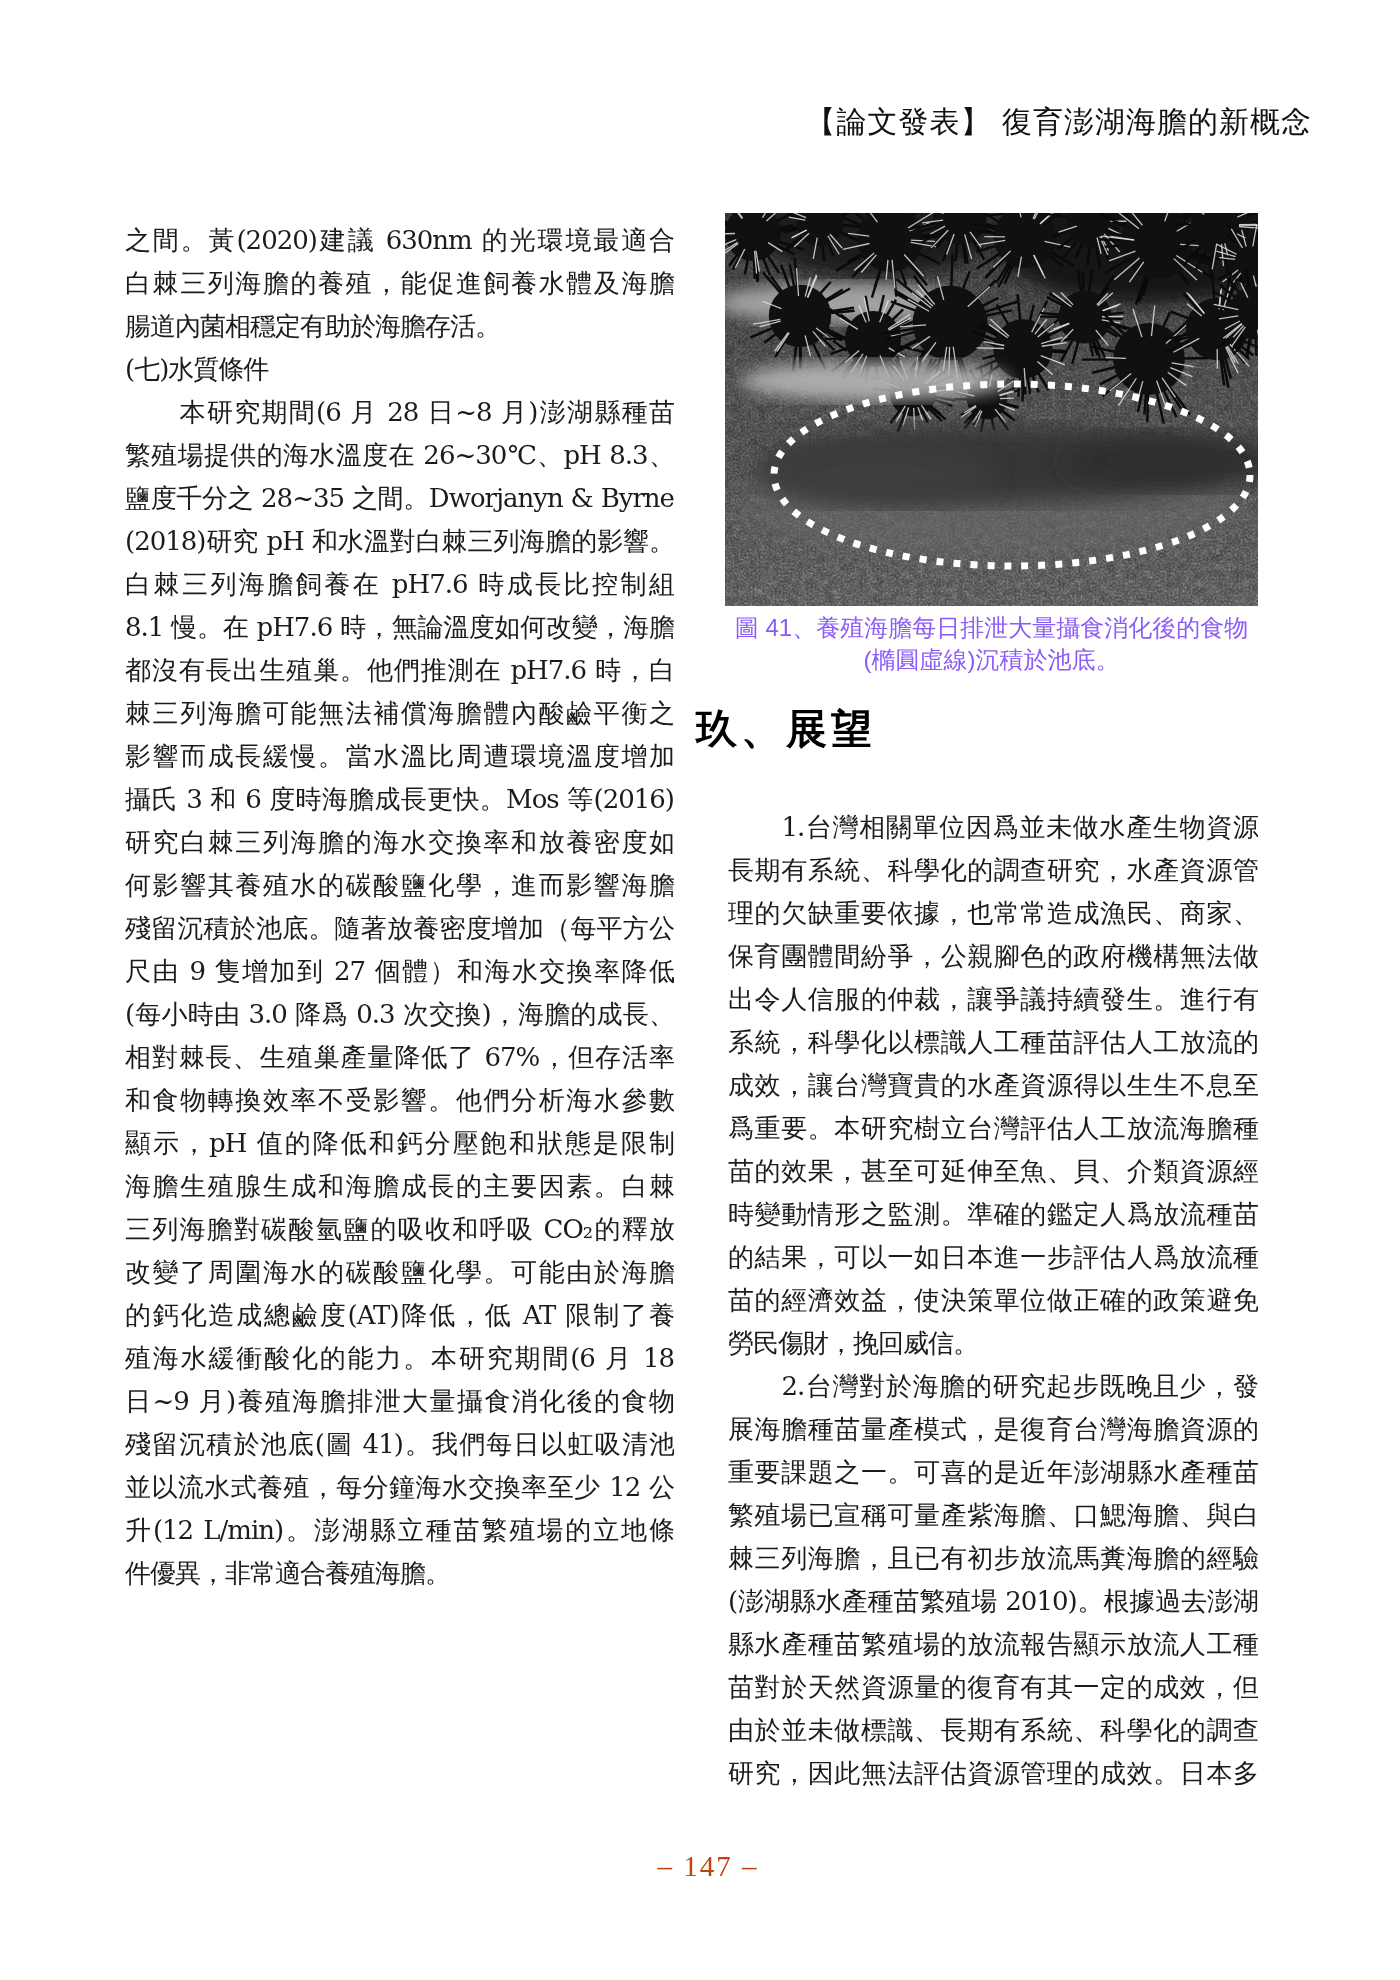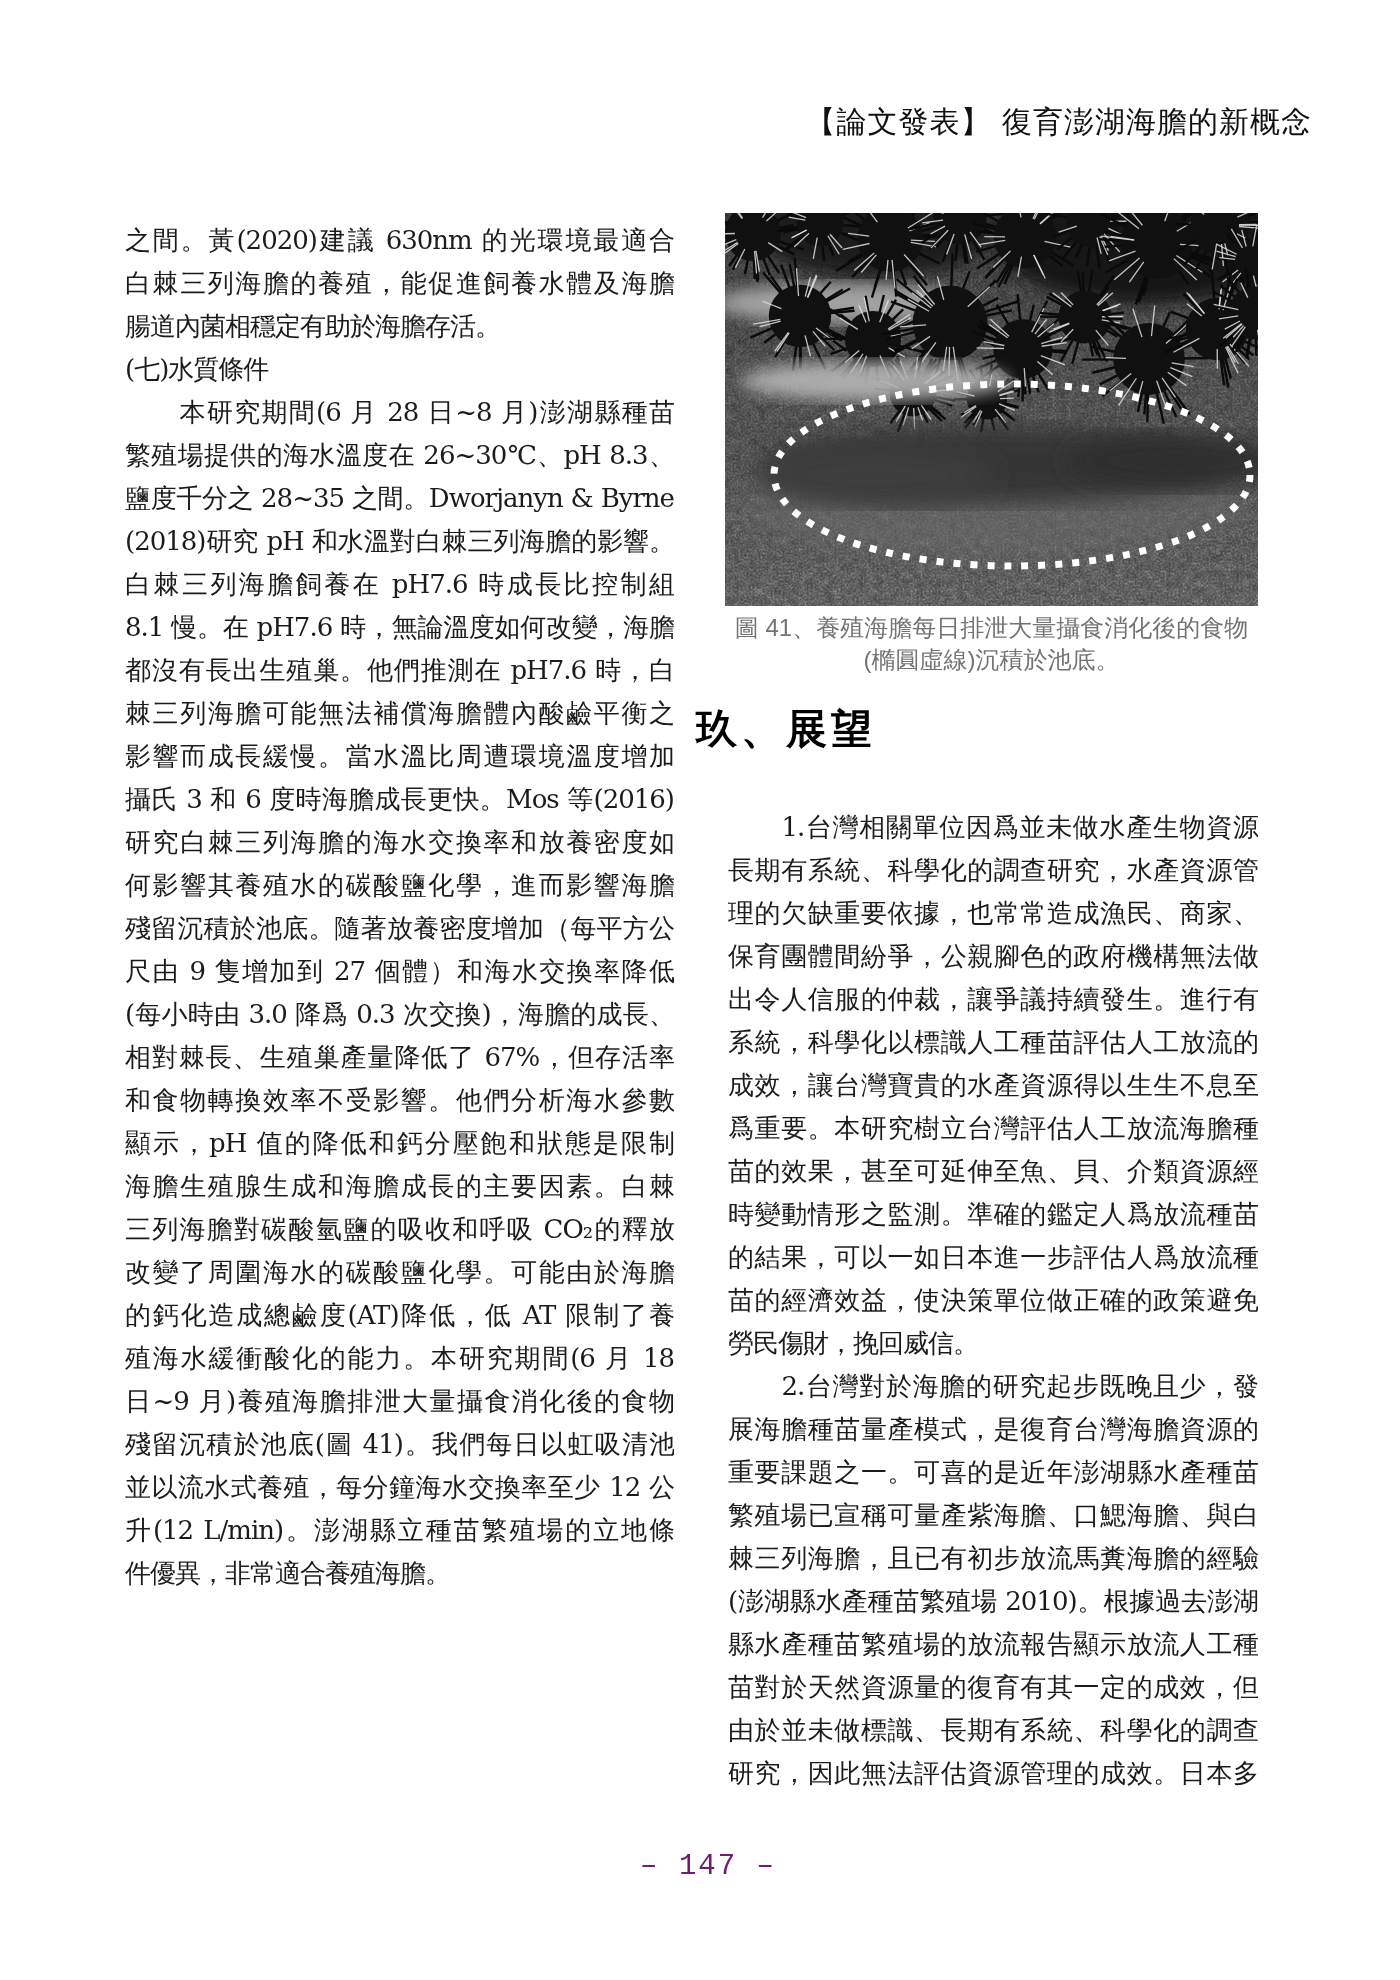--- a/index.html
+++ b/index.html
@@ -13,24 +13,24 @@
   .line{height:43px;line-height:43px;font-size:26px;letter-spacing:-1px;
         overflow:hidden;text-align:justify;white-space:normal;}
   .line.j{text-align-last:justify;}
   .line.nj{text-align-last:left;}
   .sec-heading{position:absolute;left:696px;top:698px;width:530px;height:62px;
         font-size:41px;font-weight:700;letter-spacing:4px;color:#000;line-height:62px;}
   .figure{position:absolute;left:725px;top:213px;width:533px;height:393px;}
   .figure svg{display:block;}
   .caption{position:absolute;left:715px;top:612px;width:553px;text-align:center;
         font-family:"Liberation Sans","DejaVu Sans",sans-serif;
-        font-size:24px;line-height:32px;color:#737373;}
+        font-size:24px;line-height:32px;color:#8b5cf6;}
   .page-number{position:absolute;left:558px;top:1850px;width:300px;text-align:center;
-        font-family:Liberation Mono, monospace;
-        font-size:29px;letter-spacing:2px;color:#701a75;}
+        font-family:Liberation Serif, serif;
+        font-size:29px;letter-spacing:2px;color:#c2410c;}
 </style>
 </head>
 <body>
 
 <div class="page">
 
   <div class="running-head">【論文發表】 復育澎湖海膽的新概念</div>
 
   <div class="col" id="col-left">
       <div class="line j">之間。黃(2020)建議 630nm 的光環境最適合</div>

